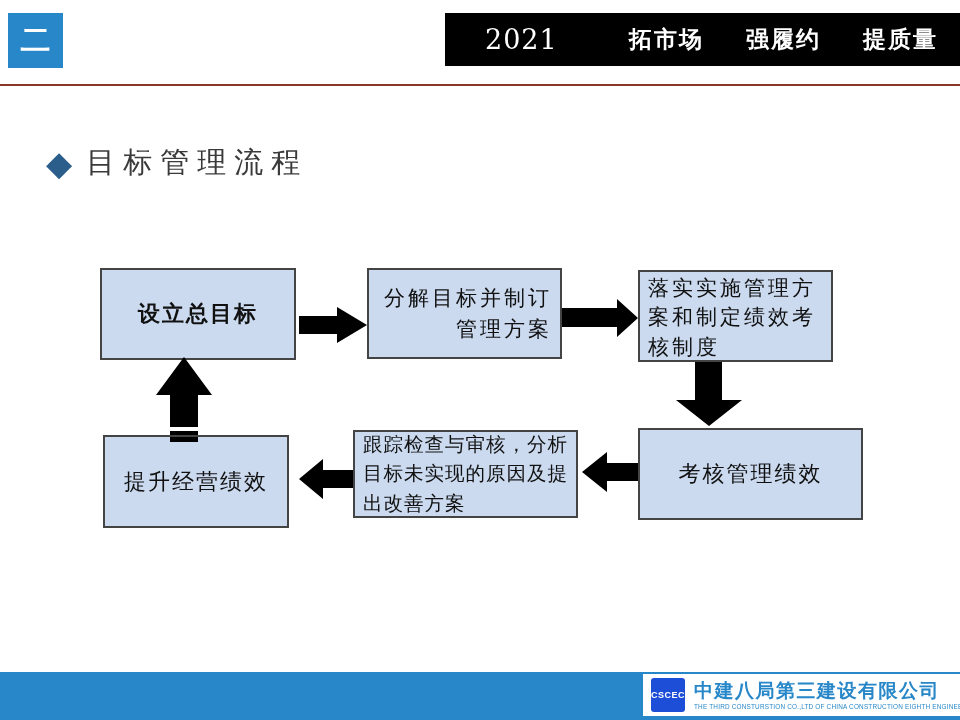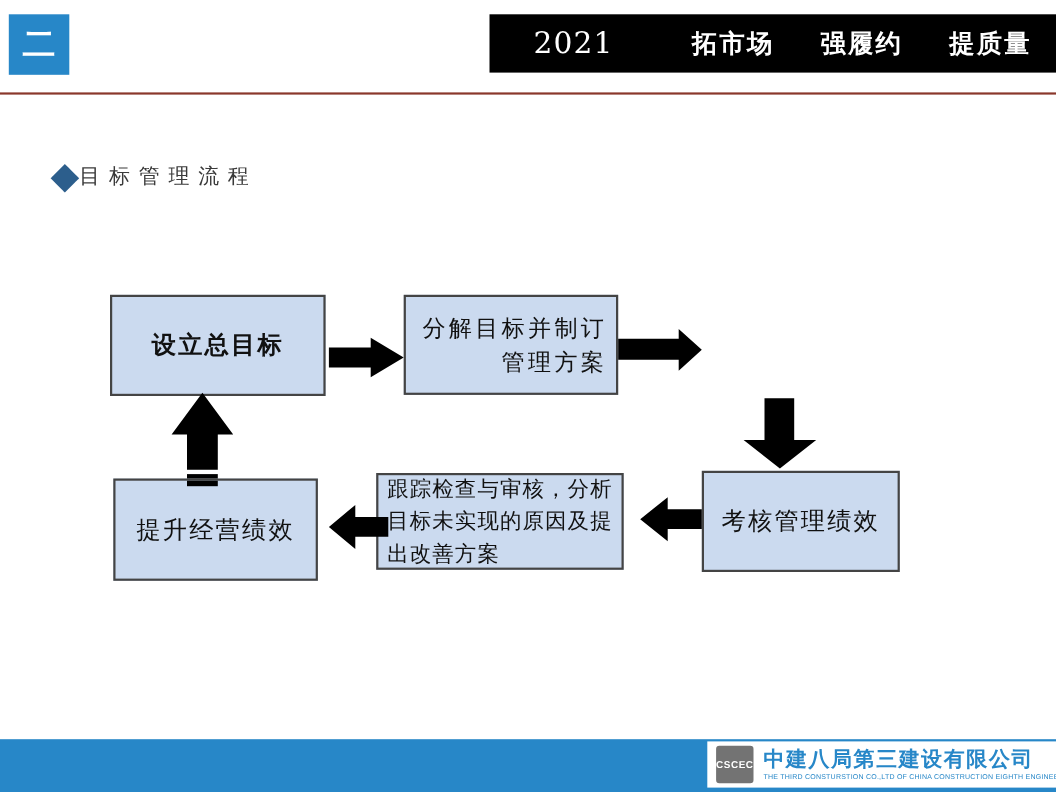--- a/index.html
+++ b/index.html
@@ -30,46 +30,46 @@
     margin-left:auto;margin-right:36px;display:flex;gap:42px;
     font-size:23px;font-weight:bold;letter-spacing:2px;
   }
   .divider{
     position:absolute;left:0;top:84px;width:960px;height:2px;background:#8a372b;
   }
   
   .sec-row{position:absolute;left:46px;top:143px;display:flex;align-items:center;}
   .diamond{font-size:34px;color:#2c5e8c;line-height:1;}
   .sec-title{
-    font-family:"DejaVu Serif","Liberation Serif",serif;
-    font-size:19px;color:#3a3a3a;letter-spacing:8px;
+    margin-left:14px;font-family:"DejaVu Serif","Liberation Serif",serif;
+    font-size:29px;color:#3a3a3a;letter-spacing:8px;
   }
   
   .fbox{
     position:absolute;background:#cbdaef;border:2px solid #444444;box-sizing:border-box;
     color:#111;font-family:"DejaVu Serif","Liberation Serif",serif;
     display:flex;align-items:center;
   }
   .fbox.center{justify-content:center;text-align:center;}
   .fbox .txt{display:block;}
   #box-set    {left:100px;top:268px;width:196px;height:92px;font-size:22px;font-weight:bold;letter-spacing:2px;}
   #box-decomp {left:367px;top:268px;width:195px;height:91px;font-size:21px;letter-spacing:3px;line-height:1.45;padding:4px 8px;text-align:right;}
   #box-impl   {left:638px;top:270px;width:195px;height:92px;font-size:21px;letter-spacing:3px;line-height:1.4;padding:2px 8px;align-items:flex-start;}
-  #box-assess {left:638px;top:428px;width:180px;height:92px;font-size:22px;letter-spacing:2px;}
-  #box-track  {left:342px;top:430px;width:225px;height:88px;font-size:19.5px;letter-spacing:1px;line-height:1.5;padding:4px 8px;}
+  #box-assess {left:638px;top:428px;width:225px;height:92px;font-size:22px;letter-spacing:2px;}
+  #box-track  {left:353px;top:430px;width:225px;height:88px;font-size:19.5px;letter-spacing:1px;line-height:1.5;padding:4px 8px;}
   #box-improve{left:103px;top:435px;width:186px;height:93px;font-size:22px;letter-spacing:2px;}
   .arrow-layer{position:absolute;left:0;top:0;width:960px;height:720px;pointer-events:none;}
   
   .footer-band{position:absolute;left:0;top:672px;width:960px;height:48px;background:#2787c8;}
   .footer-panel{
     position:absolute;left:643px;top:674px;width:317px;height:42px;background:#ffffff;
     display:flex;align-items:center;
   }
   .logo-mark{
-    width:34px;height:34px;margin-left:8px;background:#737373;border-radius:3px;
+    width:34px;height:34px;margin-left:8px;background:#1d4ed8;border-radius:3px;
     display:flex;align-items:center;justify-content:center;flex:0 0 auto;
   }
   .logo-mark span{
     color:#ffffff;font-size:9px;font-weight:bold;letter-spacing:0.5px;
     font-family:"Liberation Sans",sans-serif;
   }
   .footer-text{margin-left:9px;display:flex;flex-direction:column;justify-content:center;}
   .company-cn{
     color:#2787c8;font-size:19px;font-weight:bold;letter-spacing:1.5px;line-height:1.15;
     font-family:"Liberation Sans",sans-serif;white-space:nowrap;
@@ -102,20 +102,23 @@
     <span class="diamond">◆</span>
     <span class="sec-title">目标管理流程</span>
   </div>
 
   <div class="fbox center" id="box-set">
     <span class="txt">设立总目标</span>
   </div>
   <div class="fbox" id="box-decomp">
     <span class="txt">分解目标并制订管理方案</span>
   </div>
+  <div class="fbox" id="box-impl">
+    <span class="txt">落实实施管理方案和制定绩效考核制度</span>
+  </div>
   <div class="fbox center" id="box-assess">
     <span class="txt">考核管理绩效</span>
   </div>
   <div class="fbox" id="box-track">
     <span class="txt">跟踪检查与审核，分析目标未实现的原因及提出改善方案</span>
   </div>
   <div class="fbox center" id="box-improve">
     <span class="txt">提升经营绩效</span>
   </div>
 

